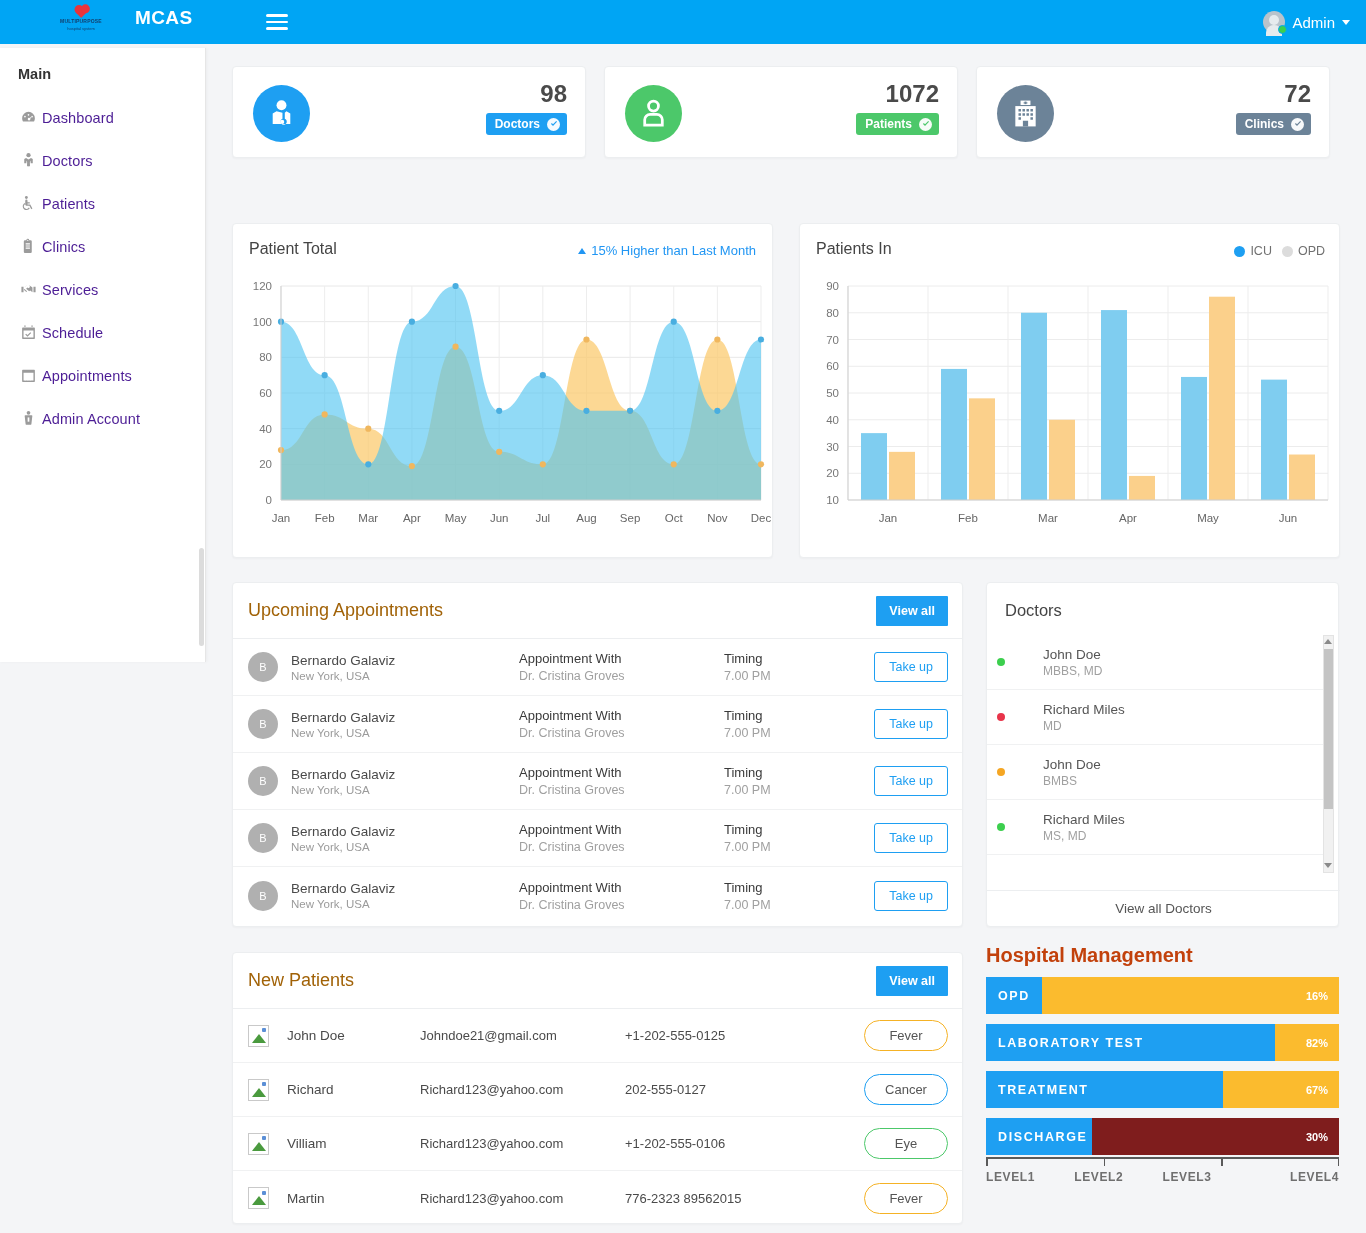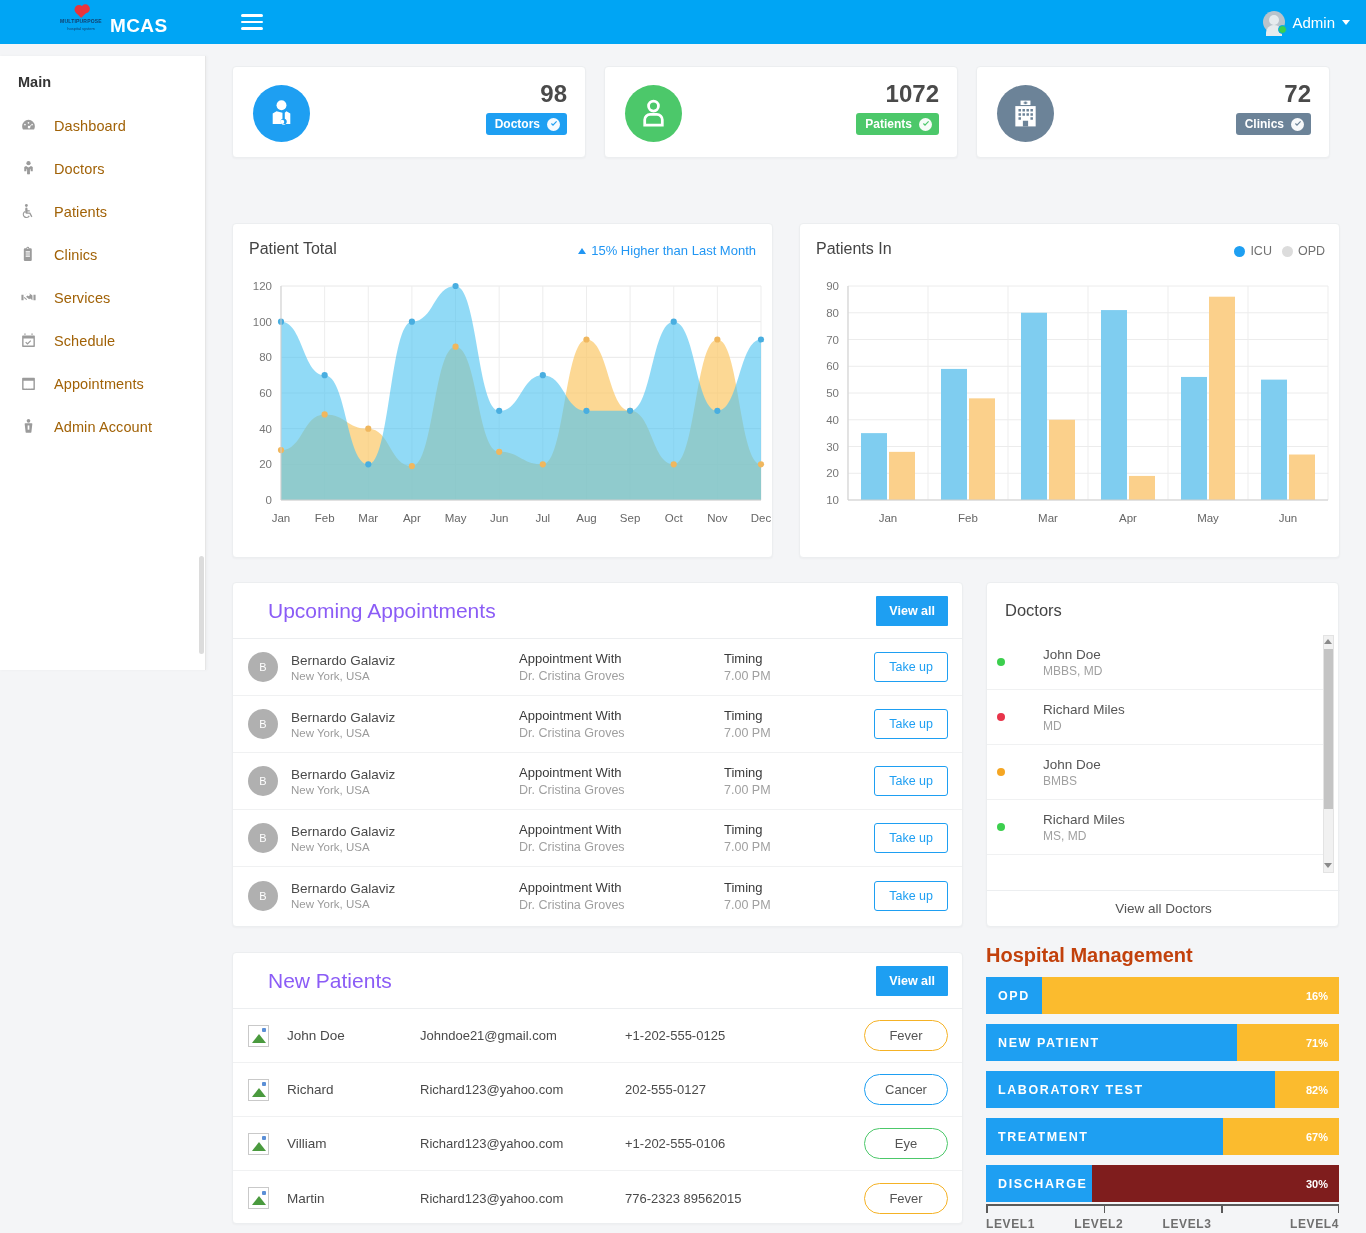--- a/index.html
+++ b/index.html
@@ -7,21 +7,21 @@
     width: 1366px; height: 1233px;
     font-family: "Liberation Sans", sans-serif;
     background: #f4f5f7;
     overflow: hidden;
   }
   
   .topbar {
     position: absolute; top: 0; left: 0; width: 1366px; height: 44px;
     background: #00A5F4; display: flex; align-items: center;
   }
-  .logo-wrap { display: flex; align-items: flex-end; margin-left: 60px; }
+  .logo-wrap { display: flex; align-items: flex-start; margin-left: 60px; gap: 25px; }
   .logo-mark { width: 42px; height: 30px; position: relative; }
   .logo-heart {
     position: absolute; left: 17px; top: 1px; width: 9px; height: 8px;
     background: #e8343c; transform: rotate(-45deg); border-radius: 1px;
   }
   .logo-heart:before, .logo-heart:after {
     content: ""; position: absolute; width: 9px; height: 9px;
     background: #e8343c; border-radius: 50%;
   }
   .logo-heart:before { top: -4.5px; left: 0; }
@@ -65,39 +65,39 @@
     border-radius: 50%; background: #3ccf4e; border: 1.5px solid #00A5F4; z-index:3;
   }
   .admin-name { color: #fff; font-size: 15px; margin-left: 7px; }
   .admin-caret {
     width: 0; height: 0; margin-left: 7px;
     border-left: 4.5px solid transparent; border-right: 4.5px solid transparent;
     border-top: 5px solid #fff;
   }
   
   .sidebar {
-    position: absolute; top: 56px; left: 0; width: 206px; height: 614px;
+    position: absolute; top: 48px; left: 0; width: 206px; height: 614px;
     background: #fff; border-right: 1px solid #e6e6e6;
     box-shadow: 1px 0 3px rgba(0,0,0,.04);
   }
   .side-head {
     font-size: 14.5px; font-weight: 700; color: #333; padding: 18px 0 0 18px;
   }
   .side-list { margin-top: 14px; }
   .side-item {
     display: flex; align-items: center; height: 43px; padding-left: 18px;
     cursor: pointer;
   }
   .side-ico {
     width: 20px; height: 20px; color: #9b9b9b; flex: 0 0 20px;
     display: flex; align-items: center; justify-content: center;
   }
   .side-ico svg { width: 17px; height: 17px; fill: #9b9b9b; }
   .side-label {
-    font-size: 14.5px; color: #a16207; margin-left: 16px; letter-spacing: .1px;
+    font-size: 14.5px; color: #4c1d95; margin-left: 4px; letter-spacing: .1px;
   }
   .side-scroll {
     position: absolute; right: 1px; top: 500px; width: 5px; height: 98px;
     background: #dcdcdc; border-radius: 3px;
   }
   
   .main { position: absolute; top: 44px; left: 206px; width: 1160px; height: 1189px; }
   .card {
     background: #fff; border: 1px solid #eceef0; border-radius: 4px;
     box-shadow: 0 1px 2px rgba(0,0,0,.03);
@@ -146,21 +146,21 @@
   .plot { position: absolute; left: 0; top: 54px; width: 541px; height: 265px; }
   .plot svg { display: block; }
   
   .appts {
     position: absolute; top: 538px; left: 26px; width: 731px; height: 345px;
   }
   .panel-head {
     height: 56px; display: flex; align-items: center; justify-content: space-between;
     padding: 0 14px 0 15px; border-bottom: 1px solid #eceef0;
   }
-  .panel-title { font-size: 21px; color: #8b5cf6; margin-left: 20px; }
+  .panel-title { font-size: 18px; color: #a16207; }
   .btn-blue {
     background: #1E9FF2; color: #fff; font-size: 12.5px; font-weight: 700;
     border: none; border-radius: 1px; padding: 8px 13px; cursor: pointer;
   }
   .appt-row {
     height: 57px; display: flex; align-items: center; padding: 0 14px 0 15px;
     border-bottom: 1px solid #f0f1f2;
   }
   .appt-row:last-child { border-bottom: none; }
   .appt-av {
@@ -777,25 +777,20 @@
 
   <div class="hosp">
     <div class="hosp-title">Hospital Management</div>
     <div id="hmBars">
         <div class="hm-bar" style="background: rgb(251, 187, 46);">
           <span class="hm-fill" style="width:16%;background:#1E9FF2"></span>
           <span class="hm-lab">OPD</span>
           <span class="hm-pct">16%</span>
         </div>
         <div class="hm-bar" style="background: rgb(251, 187, 46);">
-          <span class="hm-fill" style="width:71%;background:#1E9FF2"></span>
-          <span class="hm-lab">NEW PATIENT</span>
-          <span class="hm-pct">71%</span>
-        </div>
-        <div class="hm-bar" style="background: rgb(251, 187, 46);">
           <span class="hm-fill" style="width:82%;background:#1E9FF2"></span>
           <span class="hm-lab">LABORATORY TEST</span>
           <span class="hm-pct">82%</span>
         </div>
         <div class="hm-bar" style="background: rgb(251, 187, 46);">
           <span class="hm-fill" style="width:67%;background:#1E9FF2"></span>
           <span class="hm-lab">TREATMENT</span>
           <span class="hm-pct">67%</span>
         </div>
         <div class="hm-bar" style="background: #7f1d1d;">

